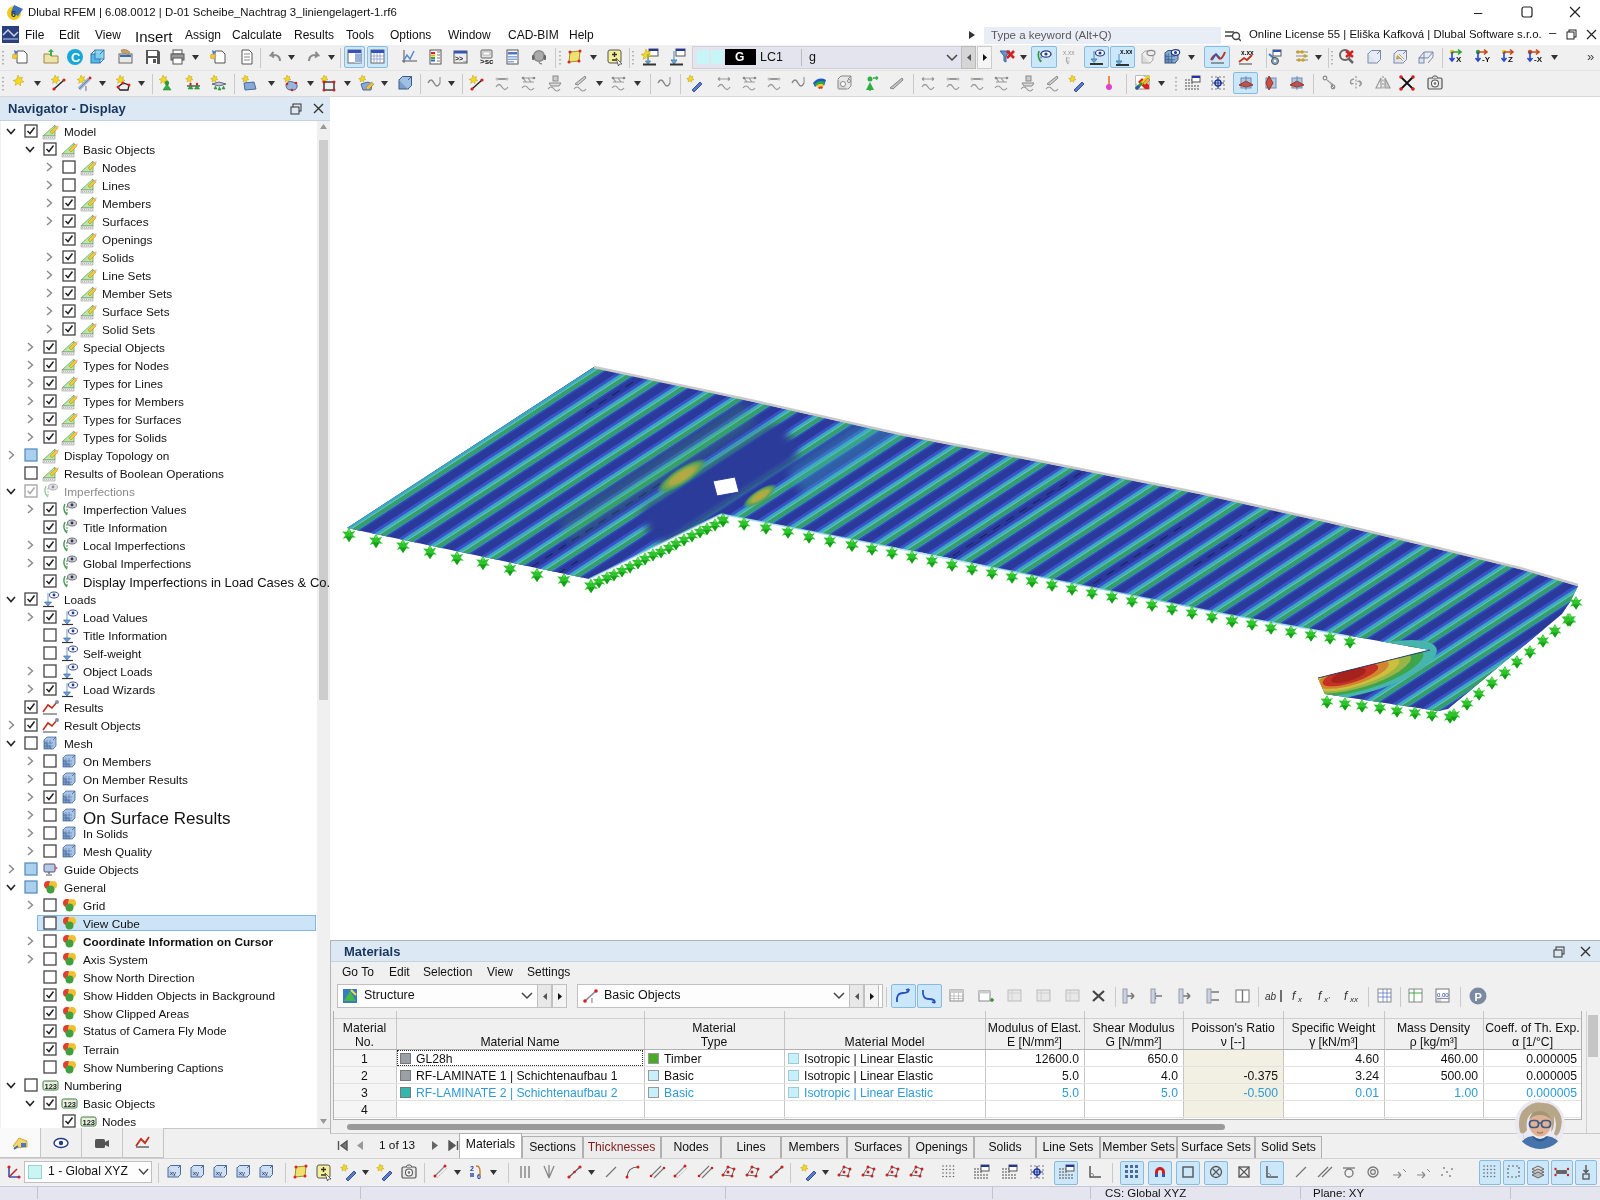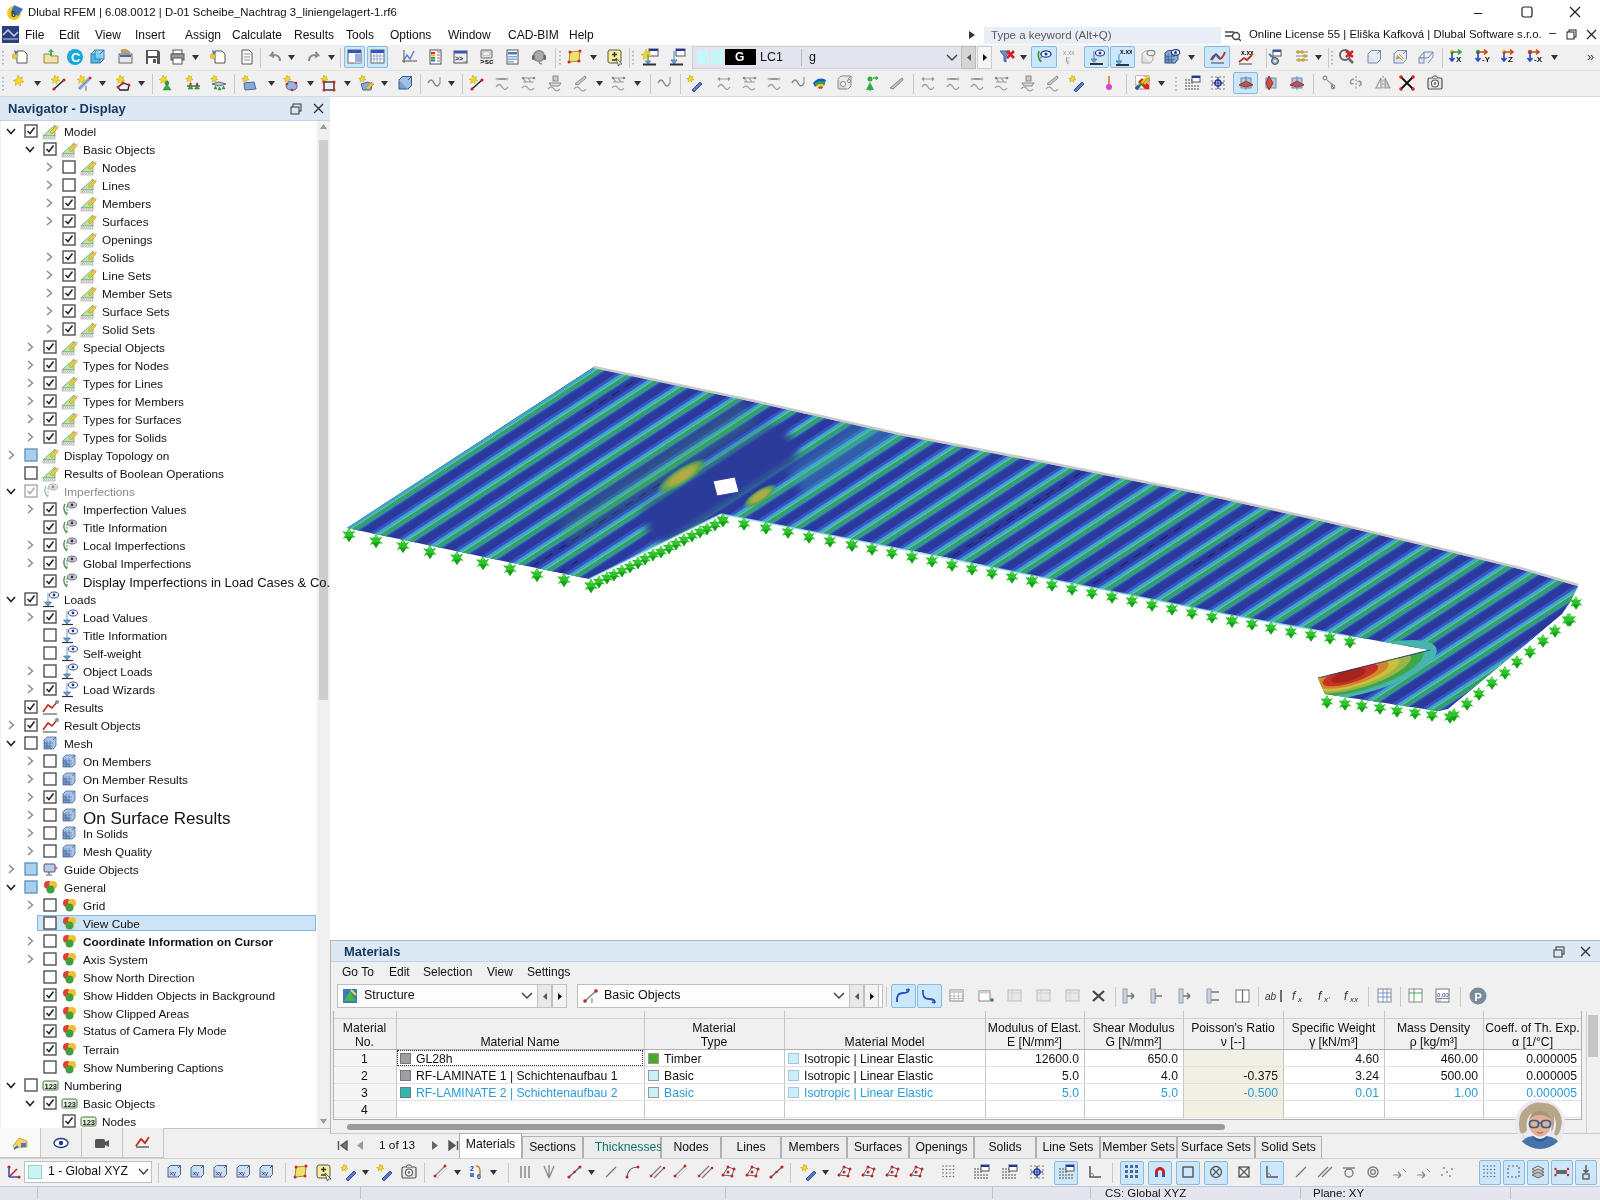--- a/index.html
+++ b/index.html
@@ -22,21 +22,21 @@
     </svg>
 <div class="" style="position:absolute;left:0px;top:24px;width:1600px;height:21px;background:#ffffff;"></div>
 <svg style="position:absolute;left:2px;top:26px;" width="17" height="17" viewBox="0 0 17 17">
       <rect x="0" y="0" width="17" height="17" fill="#2a3f7e"></rect>
       <path d="M1 9 L6 4 L12 10 L16 6" stroke="#c8d4ec" stroke-width="1.5" fill="none"></path>
       <path d="M1 13 h15" stroke="#8fa3cc" stroke-width="1.5"></path>
     </svg>
 <div style="position:absolute;left:25px;top:28px;font-size:12px;color:#111;font-weight:normal;white-space:nowrap;">File</div>
 <div style="position:absolute;left:59px;top:28px;font-size:12px;color:#111;font-weight:normal;white-space:nowrap;">Edit</div>
 <div style="position:absolute;left:95px;top:28px;font-size:12px;color:#111;font-weight:normal;white-space:nowrap;">View</div>
-<div style="position:absolute;left:135px;top:28px;font-size:12px;color:#111;font-weight:normal;white-space:nowrap;">Insert</div>
+<div style="position:absolute;left:135px;top:28px;font-size:15px;color:#111;font-weight:normal;white-space:nowrap;">Insert</div>
 <div style="position:absolute;left:185px;top:28px;font-size:12px;color:#111;font-weight:normal;white-space:nowrap;">Assign</div>
 <div style="position:absolute;left:232px;top:28px;font-size:12px;color:#111;font-weight:normal;white-space:nowrap;">Calculate</div>
 <div style="position:absolute;left:294px;top:28px;font-size:12px;color:#111;font-weight:normal;white-space:nowrap;">Results</div>
 <div style="position:absolute;left:346px;top:28px;font-size:12px;color:#111;font-weight:normal;white-space:nowrap;">Tools</div>
 <div style="position:absolute;left:390px;top:28px;font-size:12px;color:#111;font-weight:normal;white-space:nowrap;">Options</div>
 <div style="position:absolute;left:448px;top:28px;font-size:12px;color:#111;font-weight:normal;white-space:nowrap;">Window</div>
 <div style="position:absolute;left:508px;top:28px;font-size:12px;color:#111;font-weight:normal;white-space:nowrap;">CAD-BIM</div>
 <div style="position:absolute;left:569px;top:28px;font-size:12px;color:#111;font-weight:normal;white-space:nowrap;">Help</div>
 <svg style="position:absolute;left:968px;top:30px;" width="8" height="10" viewBox="0 0 8 10">
       <path d="M1 1 L7 5 L1 9 Z" fill="#333"></path>
@@ -2602,21 +2602,21 @@
       <path d="M2 1 L8 5.5 L2 10 Z" fill="#666"></path>
     </svg>
 <svg style="position:absolute;left:447px;top:1140px;" width="12" height="11" viewBox="0 0 12 11">
       <path d="M10.5 1 v9 M2 1 L8 5.5 L2 10 Z" stroke="#555" fill="#555" stroke-width="1.4"></path>
     </svg>
 <div class="" style="position:absolute;left:459px;top:1133px;width:63px;height:25px;background:#ffffff;border:1px solid #b0b0b0;border-bottom:none;"></div>
 <div style="position:absolute;left:459px;top:1137px;font-size:12.2px;color:#111;font-weight:normal;white-space:nowrap;width:63px;text-align:center;">Materials</div>
 <div class="" style="position:absolute;left:522px;top:1136px;width:61px;height:22px;background:#ececec;border:1px solid #b0b0b0;border-bottom:none;"></div>
 <div style="position:absolute;left:522px;top:1140px;font-size:12.2px;color:#111;font-weight:normal;white-space:nowrap;width:61px;text-align:center;">Sections</div>
 <div class="" style="position:absolute;left:583px;top:1136px;width:78px;height:22px;background:#ececec;border:1px solid #b0b0b0;border-bottom:none;"></div>
-<div style="position:absolute;left:583px;top:1140px;font-size:12.2px;color:#0f766e;font-weight:normal;white-space:nowrap;width:91px;text-align:center;">Thicknesses</div>
+<div style="position:absolute;left:583px;top:1140px;font-size:12.2px;color:#7f1d1d;font-weight:normal;white-space:nowrap;width:77px;text-align:center;">Thicknesses</div>
 <div class="" style="position:absolute;left:661px;top:1136px;width:60px;height:22px;background:#ececec;border:1px solid #b0b0b0;border-bottom:none;"></div>
 <div style="position:absolute;left:661px;top:1140px;font-size:12.2px;color:#111;font-weight:normal;white-space:nowrap;width:60px;text-align:center;">Nodes</div>
 <div class="" style="position:absolute;left:721px;top:1136px;width:60px;height:22px;background:#ececec;border:1px solid #b0b0b0;border-bottom:none;"></div>
 <div style="position:absolute;left:721px;top:1140px;font-size:12.2px;color:#111;font-weight:normal;white-space:nowrap;width:60px;text-align:center;">Lines</div>
 <div class="" style="position:absolute;left:781px;top:1136px;width:66px;height:22px;background:#ececec;border:1px solid #b0b0b0;border-bottom:none;"></div>
 <div style="position:absolute;left:781px;top:1140px;font-size:12.2px;color:#111;font-weight:normal;white-space:nowrap;width:66px;text-align:center;">Members</div>
 <div class="" style="position:absolute;left:847px;top:1136px;width:62px;height:22px;background:#ececec;border:1px solid #b0b0b0;border-bottom:none;"></div>
 <div style="position:absolute;left:847px;top:1140px;font-size:12.2px;color:#111;font-weight:normal;white-space:nowrap;width:62px;text-align:center;">Surfaces</div>
 <div class="" style="position:absolute;left:909px;top:1136px;width:65px;height:22px;background:#ececec;border:1px solid #b0b0b0;border-bottom:none;"></div>
 <div style="position:absolute;left:909px;top:1140px;font-size:12.2px;color:#111;font-weight:normal;white-space:nowrap;width:65px;text-align:center;">Openings</div>

